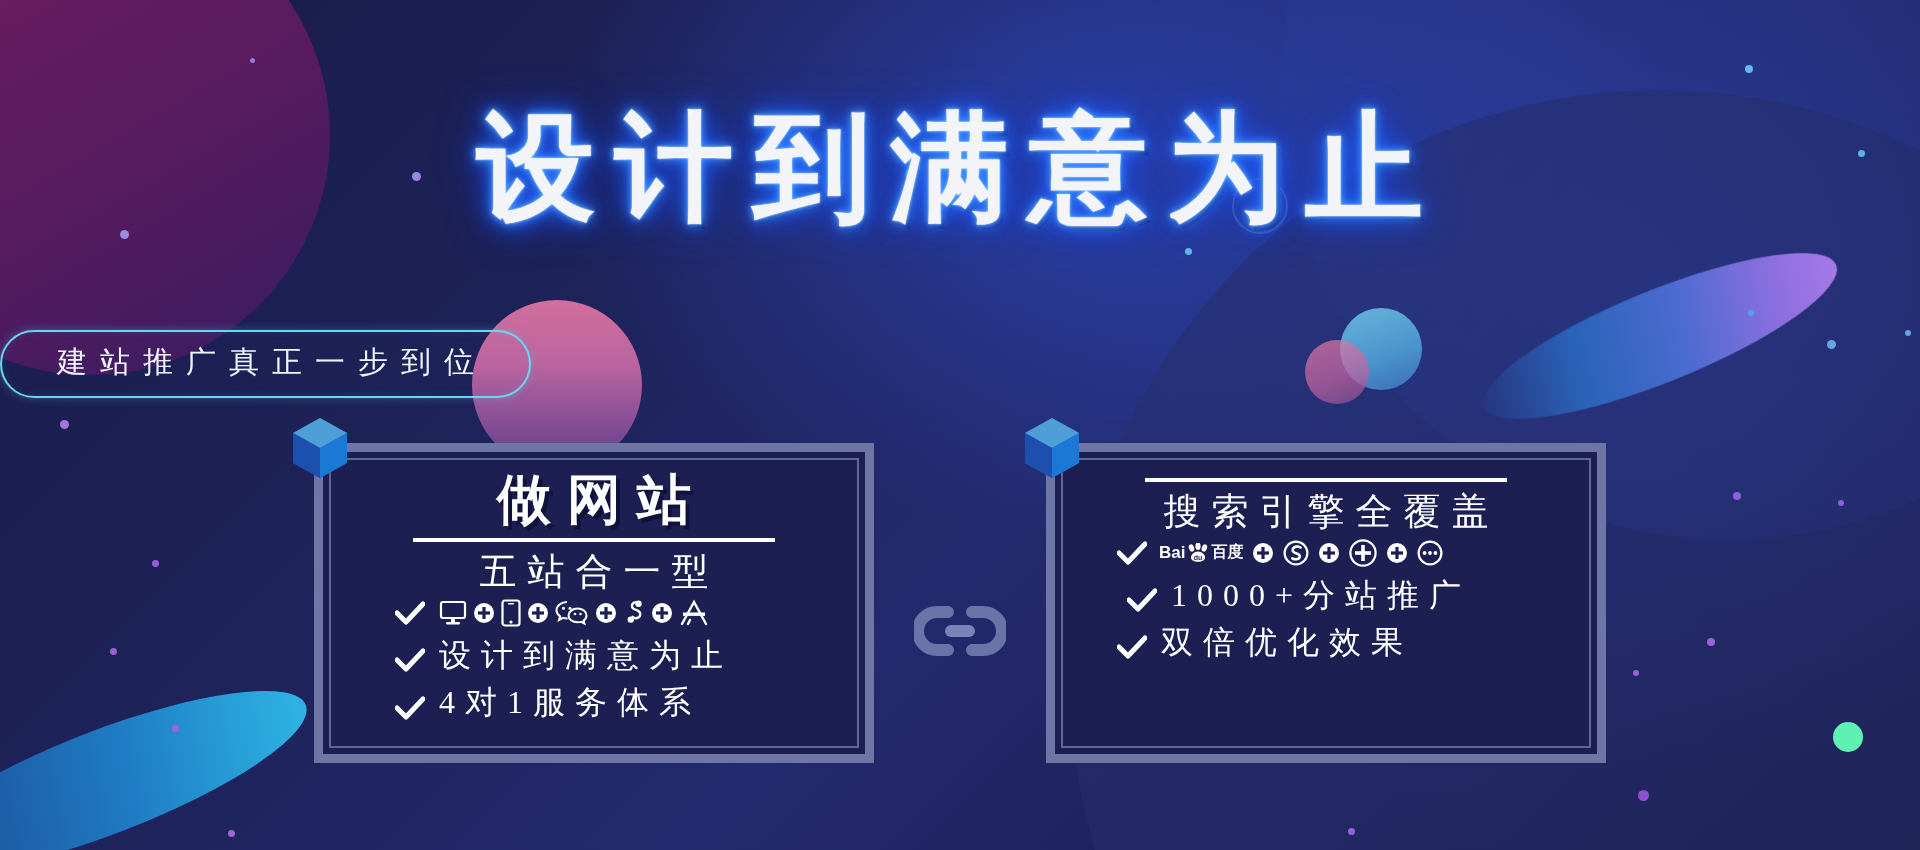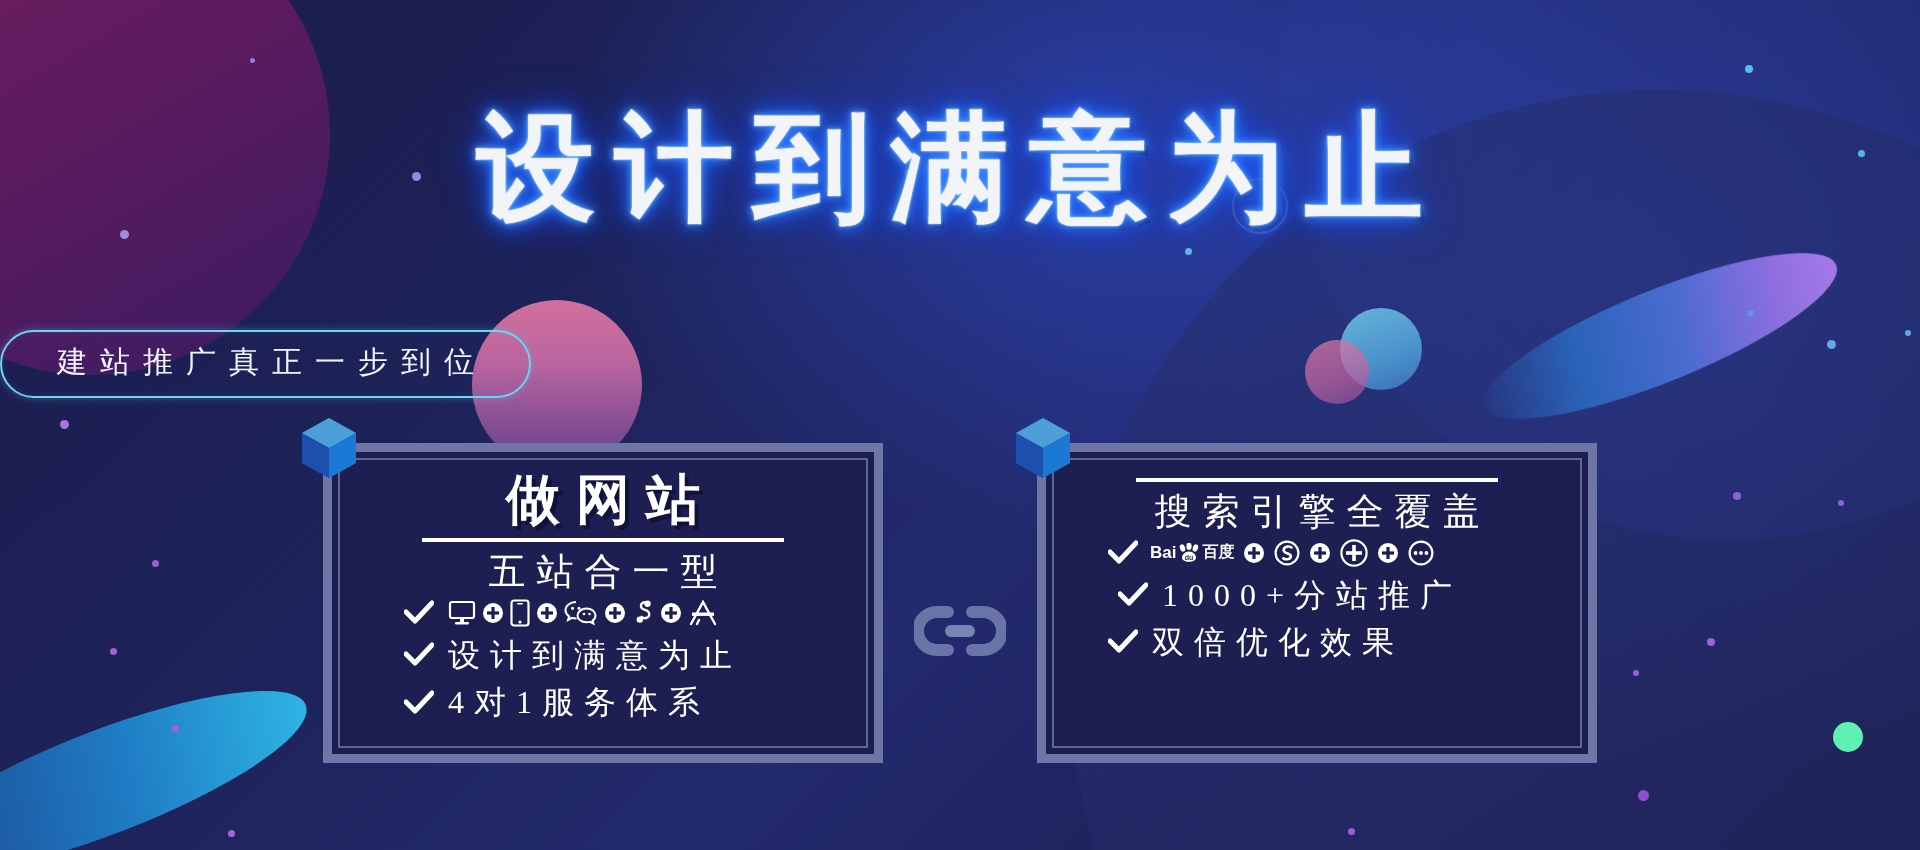--- a/index.html
+++ b/index.html
@@ -101,21 +101,21 @@
     font-size:30px;
     letter-spacing:13px;
     text-indent:13px;
     font-family:"DejaVu Sans","Liberation Sans",sans-serif;
     box-shadow:0 0 8px rgba(90,200,240,.35), inset 0 0 10px rgba(90,200,240,.10);
   }
 
   
   .cards{
     position:absolute;left:0;top:443px;width:1920px;height:350px;
-    display:flex;justify-content:center;align-items:flex-start;gap:7px;
+    display:flex;justify-content:center;align-items:flex-start;gap:16px;
   }
   .card{
     position:relative;
     width:560px;height:320px;
     border:9px solid #6d76a4;
     background:#1d1f52;
     flex:0 0 auto;
   }
   .card::after{
     content:"";position:absolute;inset:6px;
@@ -143,21 +143,21 @@
   .title-rule{
     width:362px;height:4px;background:#ffffff;margin:8px 0 9px;
   }
   .card-sub{
     font-family:"DejaVu Sans","Liberation Sans",sans-serif;
     font-size:37px;color:#ffffff;letter-spacing:11px;text-indent:11px;
     line-height:1.15;margin-bottom:5px;
   }
 
   .feature{
-    display:flex;align-items:center;gap:14px;
+    display:flex;align-items:flex-end;gap:14px;
     margin-bottom:9px;
     width:100%;
     padding-left:72px;
   }
   .feature-text{
     font-family:Liberation Serif, serif;
     font-size:32px;color:#ffffff;letter-spacing:10px;line-height:1.2;
     white-space:nowrap;
   }
   .check{flex:0 0 auto;display:block;}

